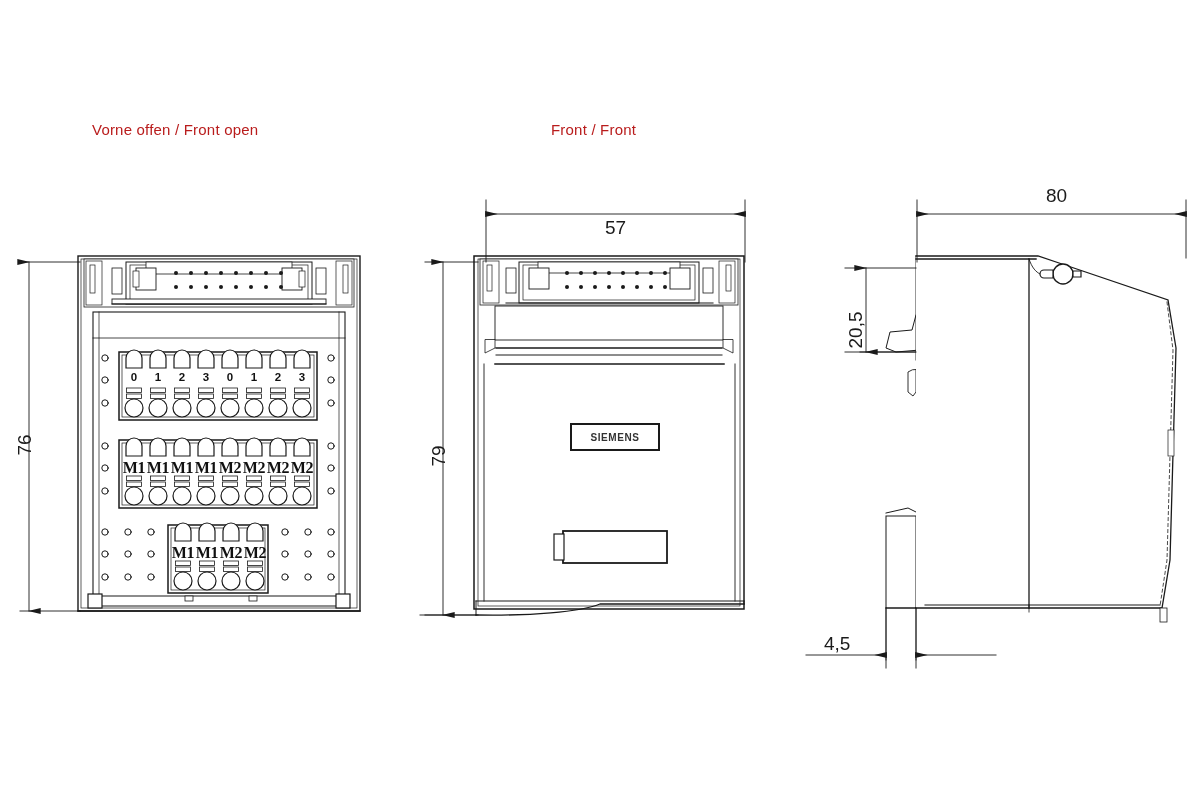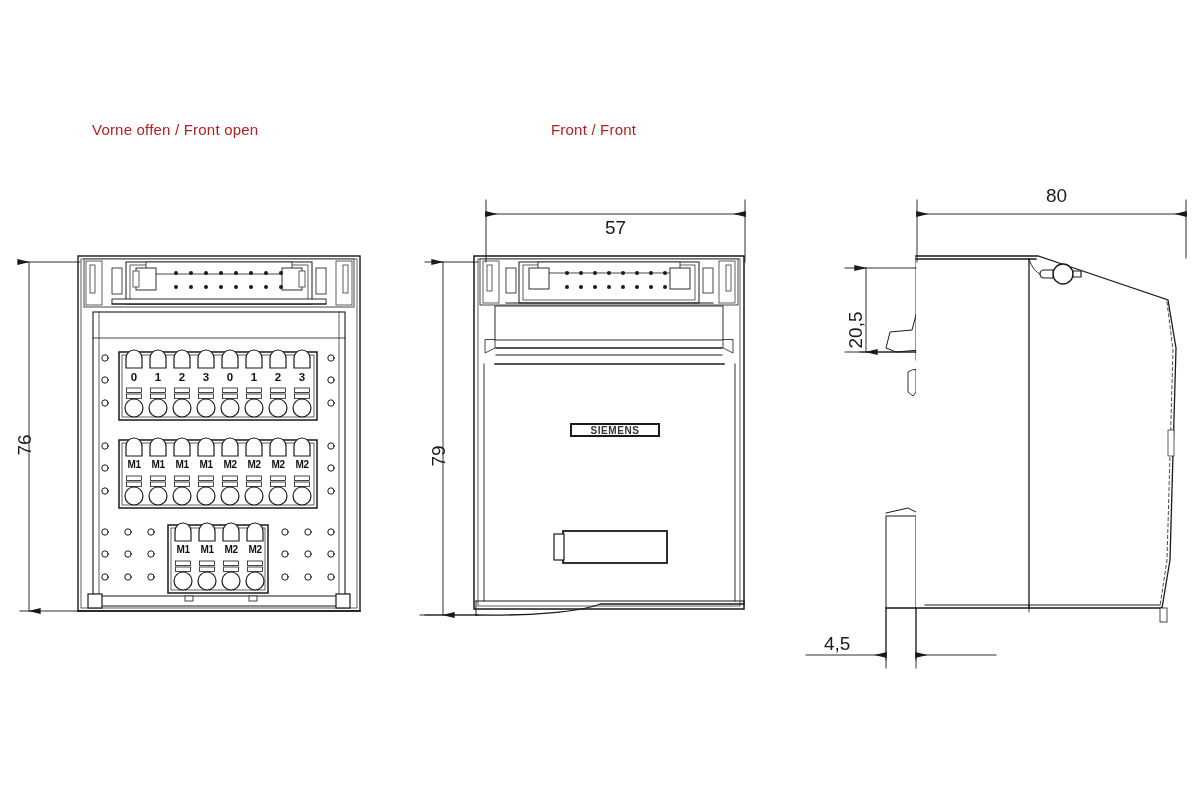--- a/index.html
+++ b/index.html
@@ -14,22 +14,22 @@
   .dim{position:absolute;font-size:19px;color:#1b1b1b;white-space:nowrap;}
   .dim.vert{transform-origin:0 0;}
   #dim76{left:14px;top:445px;transform:rotate(-90deg) translate(-50%,0);}
   #dim79{left:428px;top:456px;transform:rotate(-90deg) translate(-50%,0);}
   #dim205{left:845px;top:330px;transform:rotate(-90deg) translate(-50%,0);}
   #dim57{left:605px;top:185px;margin-top:32px;}
   #dim60{left:1046px;top:185px;}
   #dim65{left:824px;top:633px;}
   .term-label{position:absolute;font-size:11.5px;font-weight:700;color:#111;
               text-align:center;white-space:nowrap;transform:translateX(-50%);}
-  .term-label.small{font-size:10px;letter-spacing:-0.4px;}
-  #siemens-label{position:absolute;left:570px;top:423px;width:90px;height:14px;
+  .term-label.small{font-size:16px;letter-spacing:-0.4px;font-family:Liberation Serif, serif;}
+  #siemens-label{position:absolute;left:570px;top:423px;width:90px;height:28px;
      border:2px solid #1a1a1a;background:#fff;display:flex;align-items:center;
      justify-content:center;box-sizing:border-box;text-align:right;}
   #siemens-label span{font-size:10px;font-weight:700;letter-spacing:.6px;color:#333;
      font-family:"Liberation Sans",sans-serif;}
 </style>
 </head>
 <body>
 
 <div class="root">
 

